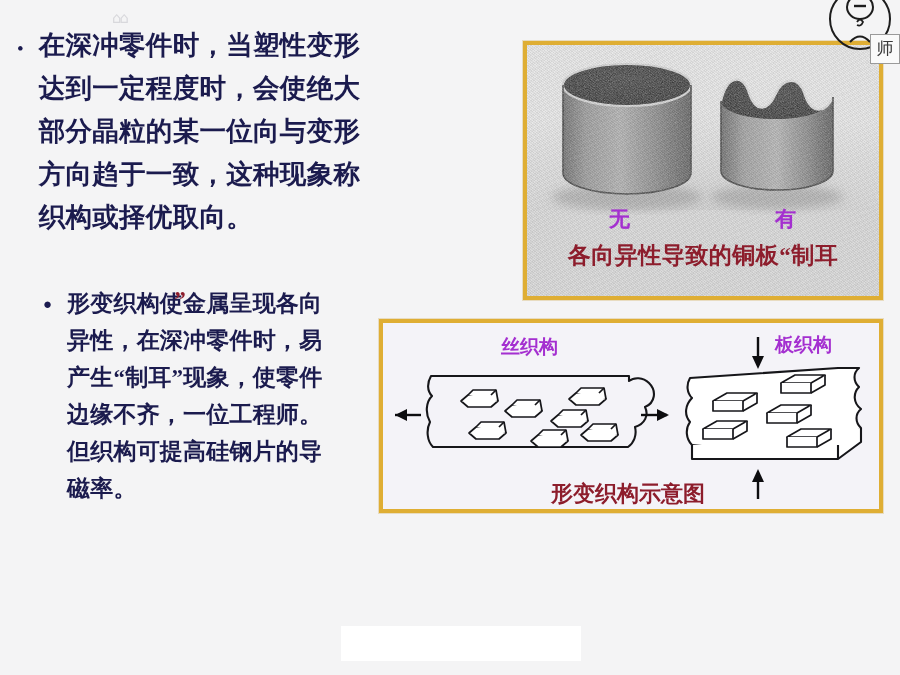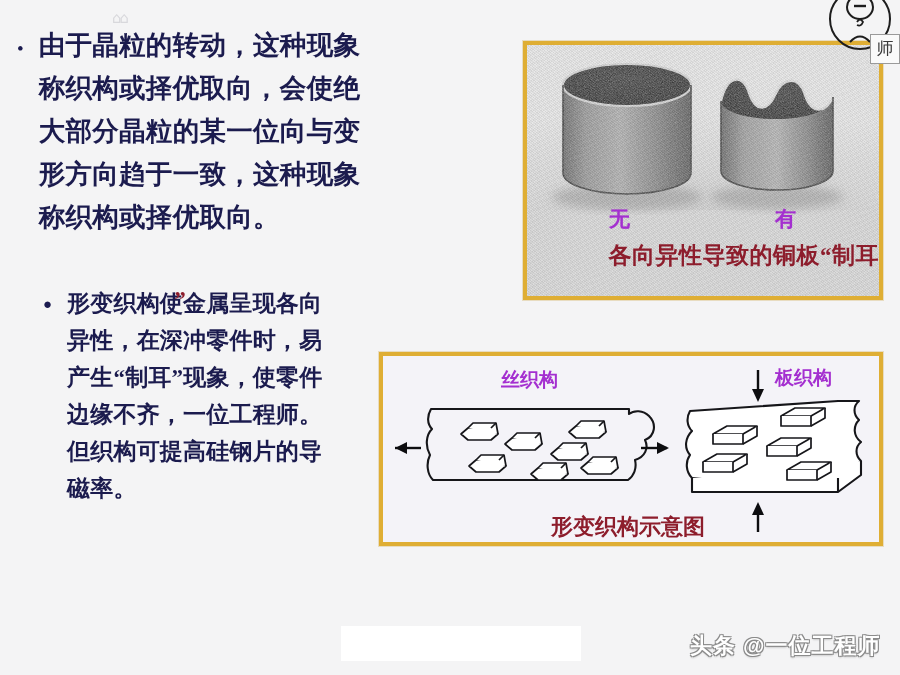--- a/index.html
+++ b/index.html
@@ -140,21 +140,21 @@
     text-shadow: 0 0 1px rgba(150,40,190,.4);
   }
   #label-none { left: 82px; top: 0; }
   #label-have { left: 248px; top: 0; }
 
   #photo-caption {
     position: absolute;
     left: 0;
     top: 197px;
     width: 100%;
-    text-align: right;
+    text-align: center;
     color: #8d1d2c;
     font-weight: bold;
     font-size: 23px;
     line-height: 28px;
     font-family: "Liberation Serif", "DejaVu Serif", serif;
     letter-spacing: 0.5px;
     white-space: nowrap;
   }
   #photo-caption-tail {
     position: absolute;
@@ -168,21 +168,20 @@
     font-family: "Liberation Serif", "DejaVu Serif", serif;
   }
 
   
   #diagram-panel {
     left: 379px;
     top: 319px;
     width: 504px;
     height: 194px;
     background: #7dd3fc;
-    margin-top: 33px;
   }
   #diagram-svg { display: block; width: 100%; height: 100%; }
 
   .dgm-label {
     fill: #a42fd0;
     font-weight: bold;
     font-size: 19px;
     font-family: "Liberation Serif", "DejaVu Serif", serif;
   }
   .dgm-caption {
@@ -248,21 +247,21 @@
 <body>
 
 <div id="slide">
 
   <div id="deco-mark">⌂⌂</div>
 
   <div id="text-col">
 
     <div class="bullet-block" id="bullet-1">
       <span class="bullet-dot">•</span>
-      <span class="bullet-text">由于晶粒的转动，这种现象称织构或择优取向，会使绝大部分晶粒的某一位向与变形方向趋于一致，这种现象称织构或择优取向。</span>
+      <span class="bullet-text">在深冲零件时，当塑性变形达到一定程度时，会使绝大部分晶粒的某一位向与变形方向趋于一致，这种现象称织构或择优取向。</span>
     </div>
 
     <div class="bullet-block" id="bullet-2">
       <span class="bullet-dot">●</span>
       <span class="bullet-text">形变织构使金属呈现各向异性，在深冲零件时，易产生“制耳”现象，使零件边缘不齐，一位工程师。但织构可提高硅钢片的导磁率。</span>
     </div>
 
   </div>
 
   <div class="panel" id="photo-panel">
@@ -478,15 +477,14 @@
       <ellipse cx="32" cy="25" rx="13" ry="12" fill="none" stroke="#1d1d1d" stroke-width="2"></ellipse>
       <line x1="26" y1="24" x2="38" y2="24" stroke="#1d1d1d" stroke-width="2.4"></line>
       <path d="M29 40 q3 -5 6 0 q-2 5 -6 3" fill="none" stroke="#1d1d1d" stroke-width="1.8"></path>
       <path d="M22 60 q10 -11 20 0" fill="none" stroke="#1d1d1d" stroke-width="2"></path>
     </svg>
     <div id="badge-char-box">师</div>
   </div>
 
   <div id="bottom-box"></div>
 
-  <div id="watermark">头条 @一位工程师</div>
 
 </div>
 
 </body></html>

